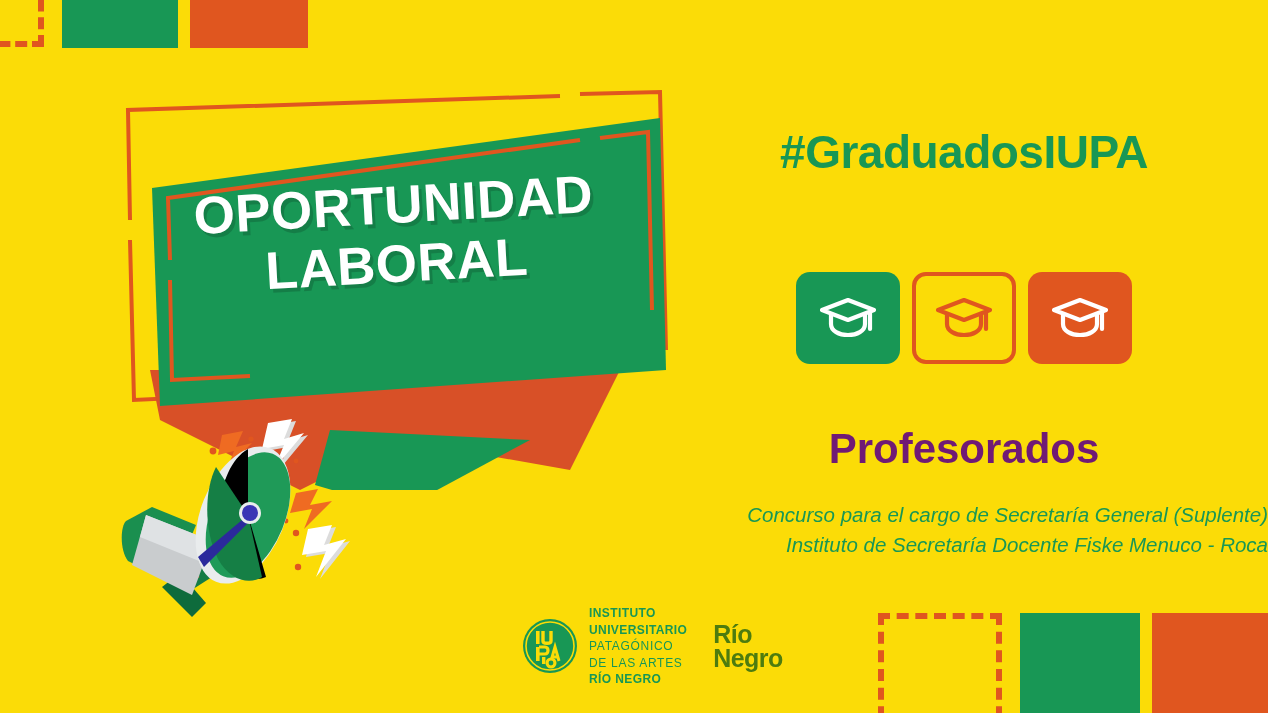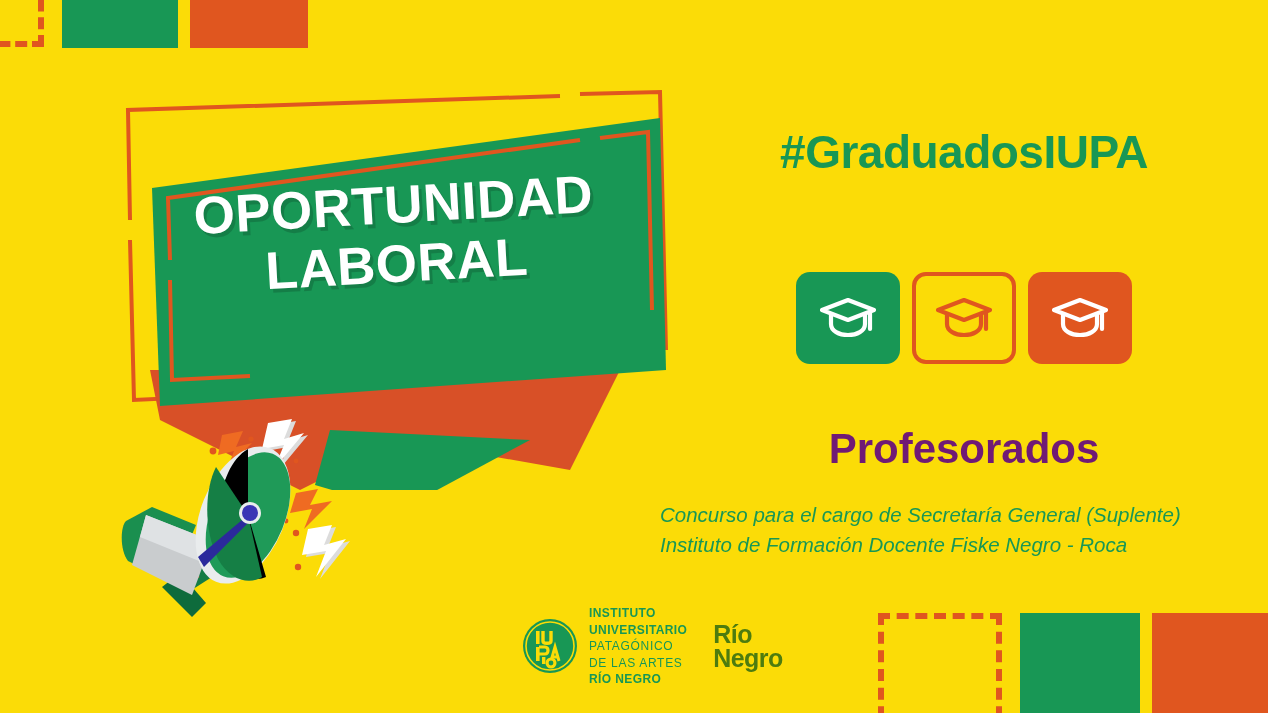--- a/index.html
+++ b/index.html
@@ -120,21 +120,21 @@
     text-align: center;
     color: #701a75;
     font-weight: bold;
     font-size: 42px;
   }
   .subtitle {
     position: absolute;
     left: 0;
     top: 500px;
     width: 608px;
-    text-align: left;
+    text-align: right;
     color: #189755;
     font-style: italic;
     font-size: 20.5px;
     line-height: 1.45;
   }
   .subtitle span { display: block; }
 
   
   .footer {
     position: absolute;
@@ -264,21 +264,21 @@
           <path d="M12 19 L12 28 C12 35 20 39 29 39 C38 39 46 35 46 28 L46 19" fill="none" stroke="#ffffff" stroke-width="4.2" stroke-linecap="round" stroke-linejoin="round"></path>
           <path d="M51 16 L51 33" fill="none" stroke="#ffffff" stroke-width="4.2" stroke-linecap="round"></path>
         </svg>
       </div>
     </div>
 
     <div class="profesorados">Profesorados</div>
 
     <div class="subtitle">
       <span>Concurso para el cargo de Secretaría General (Suplente)</span>
-      <span>Instituto de Formación Docente Fiske Negro - Roca</span>
+      <span>Instituto de Secretaría Docente Fiske Menuco - Roca</span>
     </div>
   </div>
 
   <div class="footer">
     <div class="iupa-logo">
       <svg class="iupa-mark" viewBox="0 0 60 60">
         <circle cx="30" cy="30" r="27" fill="#189755"></circle>
         <circle cx="30" cy="30" r="24" fill="none" stroke="#fbdc07" stroke-width="1.6"></circle>
         <rect x="16" y="15" width="3.6" height="13" fill="#fbdc07"></rect>
         <path d="M23 15 L23 25 C23 28 31 28 31 25 L31 15" fill="none" stroke="#fbdc07" stroke-width="3.4"></path>

